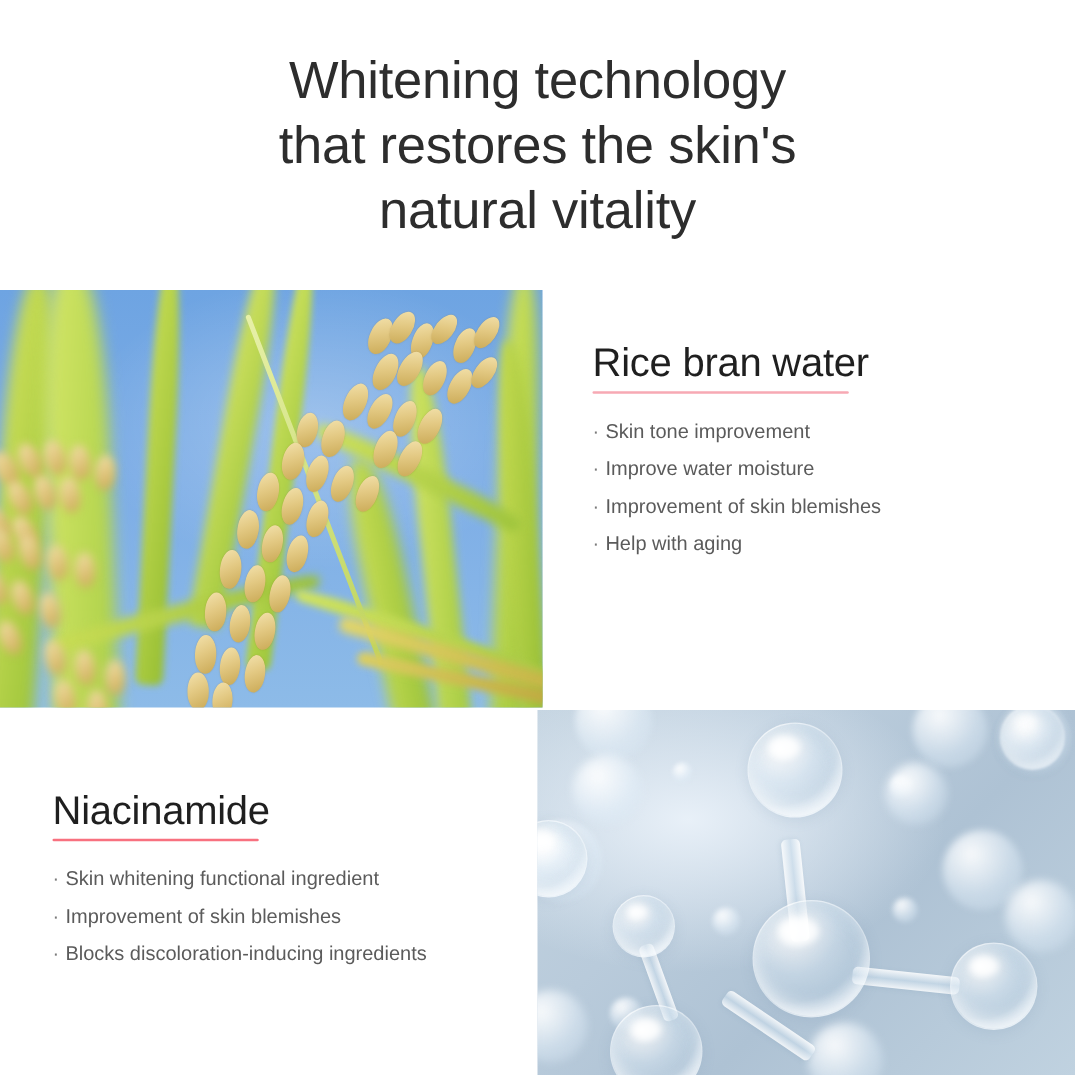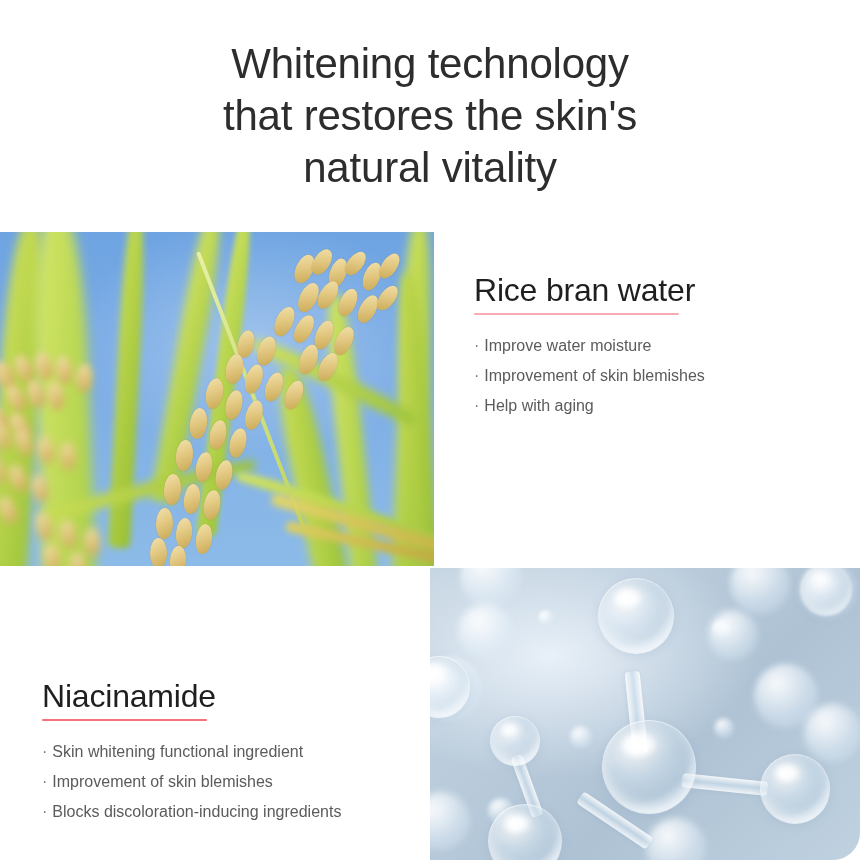--- a/index.html
+++ b/index.html
@@ -2,21 +2,21 @@
 <html><head>
 <meta charset="utf-8">
 <style>
   html,body{margin:0;padding:0;}
   body{
     width:860px;height:860px;
     background:#ffffff;
     font-family:"Liberation Sans","DejaVu Sans",sans-serif;
     overflow:hidden;position:relative;
   }
-  #page{position:relative;width:860px;height:860px;background:#fff;overflow:hidden;border-radius:27px;}
+  #page{position:relative;width:860px;height:860px;background:#fff;overflow:hidden;}
 
   
   .headline{
     position:absolute;left:0;top:38px;width:860px;
     text-align:center;
     font-size:42px;line-height:52px;
     font-weight:300;
     color:#2d2d2d;
     letter-spacing:-0.2px;
     white-space:pre-line;
@@ -73,21 +73,21 @@
   .title-rule{height:2px;border-radius:1px;margin-top:7px;}
   .bullets{margin:16px 0 0 0;padding:0;list-style:none;}
   .bullets li{
     font-size:16px;line-height:30px;color:#5b5b5b;white-space:nowrap;
   }
   .bullets li .dot{color:#7a7a7a;margin-right:5px;}
 
   #rice-text{left:474px;top:274px;width:380px;}
   #rice-text .title-rule{width:205px;}
 
-  #nia-text{left:42px;top:632px;width:390px;margin-top:48px;}
+  #nia-text{left:42px;top:632px;width:390px;}
   #nia-text .title-rule{width:165px;}
 </style>
 </head>
 <body>
 
 <div id="page">
 
   <div class="headline">Whitening technology
 that restores the skin's
 natural vitality</div>
@@ -182,20 +182,21 @@
     </div>
 
     <div style="position:absolute;left:268px;top:286px;width:190px;height:13px;background:linear-gradient(95deg,#e2d66a,#c4b244);filter:blur(3.5px);transform:rotate(16deg);border-radius:6px;"></div>
     <div style="position:absolute;left:284px;top:306px;width:170px;height:11px;background:linear-gradient(95deg,#dccf62,#bda83e);filter:blur(3px);transform:rotate(12deg);border-radius:6px;"></div>
   </div>
 
   <div class="block" id="rice-text">
     <div class="block-title">Rice bran water</div>
     <div class="title-rule" style="background:#f7a9b4;"></div>
     <ul class="bullets">
+      <li><span class="dot">·</span><span>Skin tone improvement</span></li>
       <li><span class="dot">·</span><span>Improve water moisture</span></li>
       <li><span class="dot">·</span><span>Improvement of skin blemishes</span></li>
       <li><span class="dot">·</span><span>Help with aging</span></li>
     </ul>
   </div>
 
   <div class="block" id="nia-text">
     <div class="block-title">Niacinamide</div>
     <div class="title-rule" style="background:#f8717f;"></div>
     <ul class="bullets">

